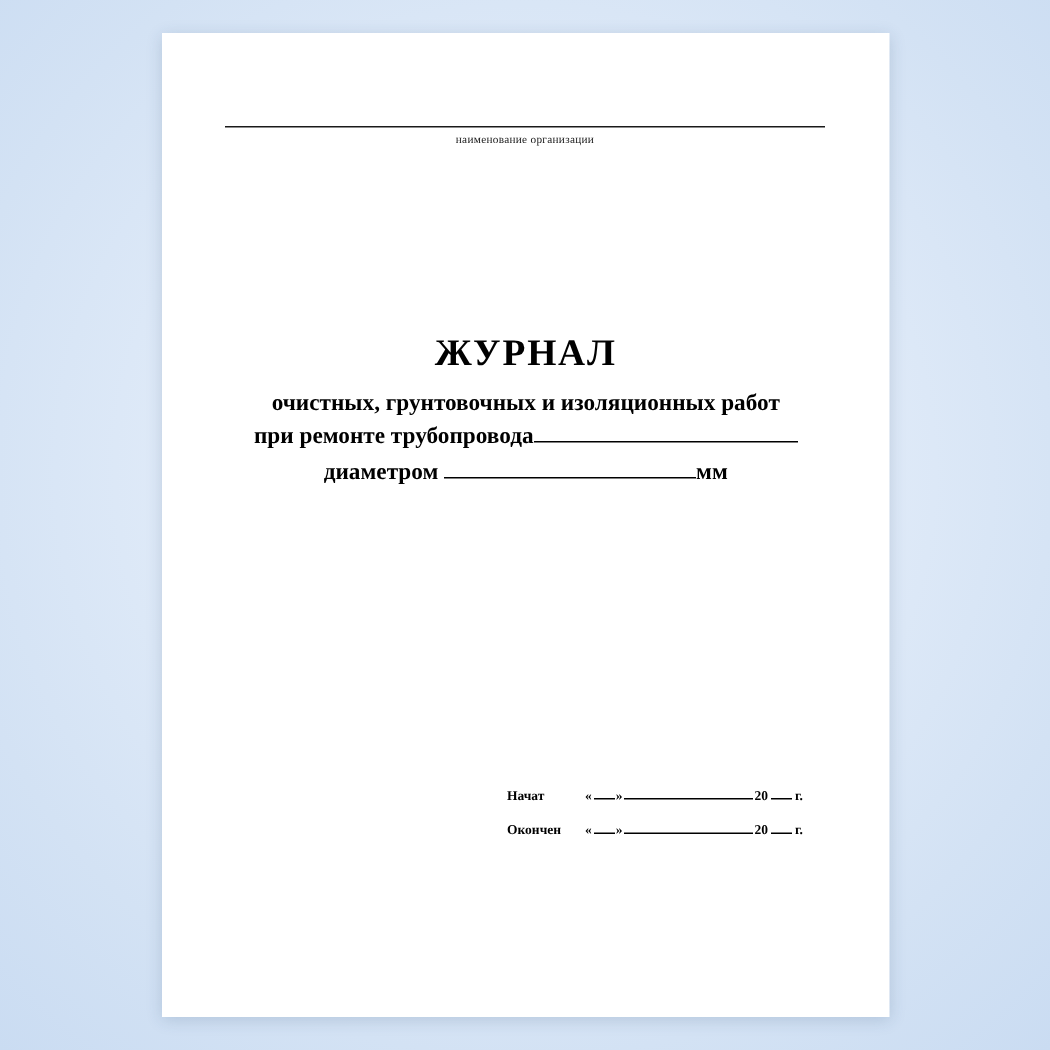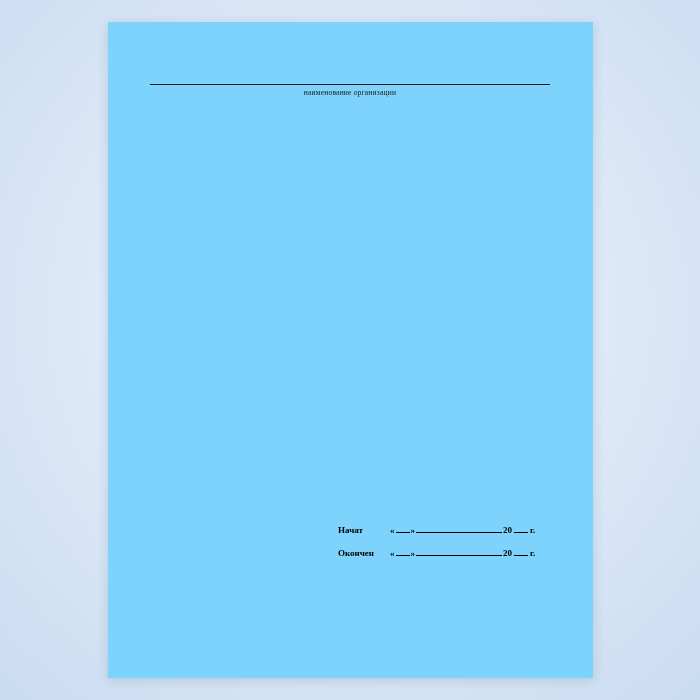--- a/index.html
+++ b/index.html
@@ -25,21 +25,21 @@
     background:
       radial-gradient(circle at 50% 45%, #eaf3fc 0%, #dfeaf8 45%, #d3e2f4 75%, #cadcf2 100%);
   }
   
   #sheet {
     position: absolute;
     left: 108px;
     top: 22px;
     width: 485px;
     height: 656px;
-    background: #7dd3fc;
+    background: #ffffff;
     box-shadow: 0 2px 10px rgba(40, 70, 110, 0.18);
   }
   .org-line-wrap {
     position: absolute;
     left: 42px;
     top: 62px;
     width: 400px;
     text-align: center;
   }
   .org-rule {
@@ -141,20 +141,34 @@
 <div id="stage">
   <div id="bg-gradient"></div>
 
   <div id="sheet">
 
     <div class="org-line-wrap">
       <div class="org-rule"></div>
       <div class="org-caption">наименование организации</div>
     </div>
 
+    <div class="title-block">
+      <div class="doc-title">ЖУРНАЛ</div>
+
+      <div class="subtitle-1">очистных, грунтовочных и изоляционных работ</div>
+
+      <div class="subtitle-2">
+        <span>при ремонте трубопровода</span><span class="fill-line fill-pipe"></span>
+      </div>
+
+      <div class="subtitle-3">
+        <span>диаметром</span>
+        <span class="fill-line fill-diam"></span><span>мм</span>
+      </div>
+    </div>
 
     <div class="dates-block">
 
       <div class="date-row">
         <span class="date-label">Начат</span>
         <span>«</span>
           <span class="date-quote-line"></span>
           <span>»</span>
           <span class="date-long-line"></span>
           <span>20</span>

